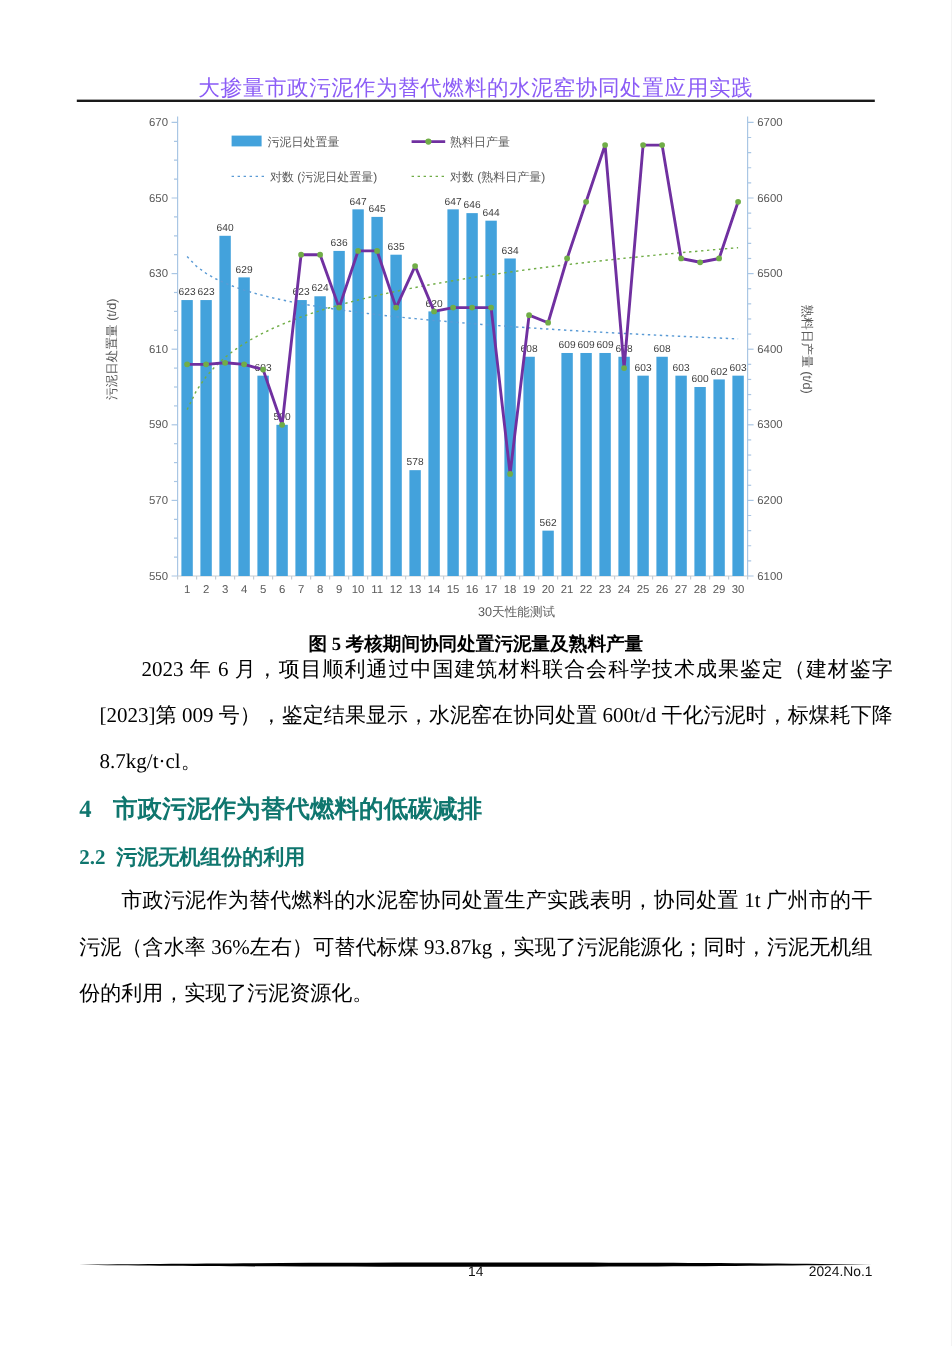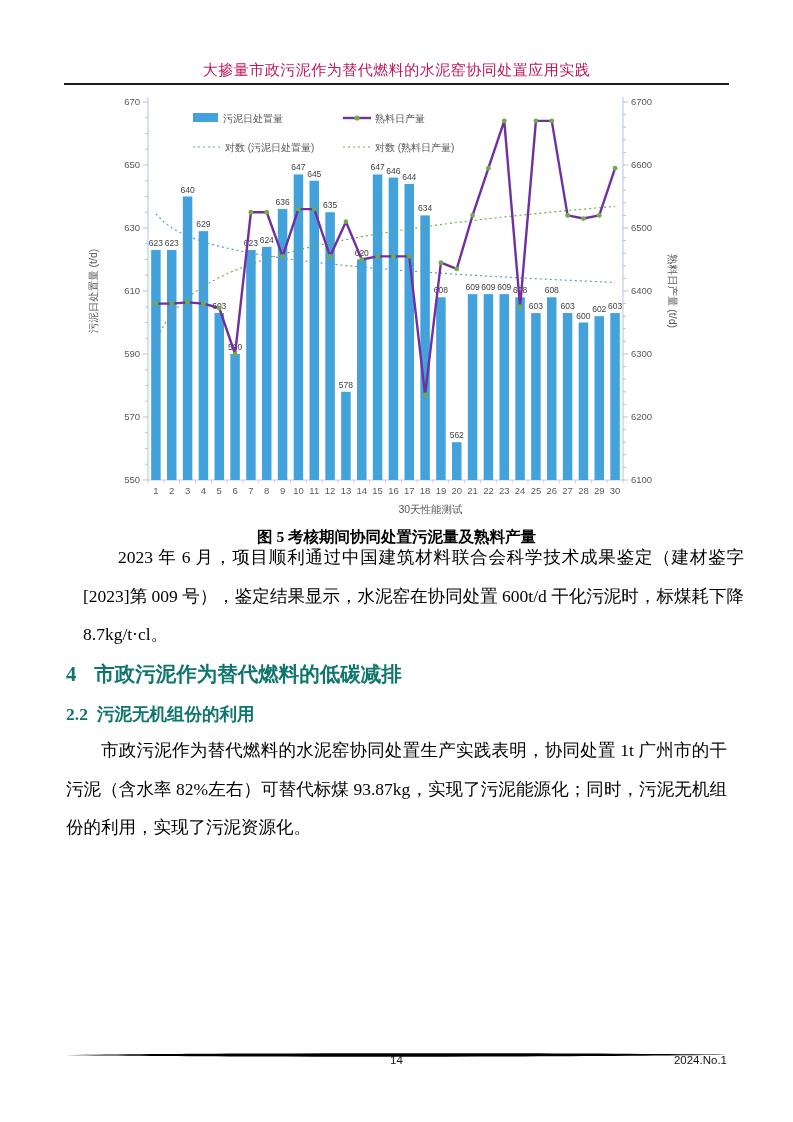--- a/index.html
+++ b/index.html
@@ -3,21 +3,21 @@
 <meta charset="utf-8">
 <style>
   html,body{margin:0;padding:0;background:#e8e8e8;}
   .page{
     position:relative;width:793px;height:1122px;background:#ffffff;
     margin:0 auto;overflow:hidden;
     font-family:"Liberation Serif","DejaVu Serif",serif;color:#000;
   }
   .doc-header{
     position:absolute;top:61px;left:0;width:100%;text-align:center;
-    font-size:15px;letter-spacing:.5px;color:#be185d;
+    font-size:18px;letter-spacing:.5px;color:#8b5cf6;
   }
   .header-rule{position:absolute;top:83px;left:64px;width:665px;height:0;border-top:2px solid #1a1a1a;}
   .chart-wrap{position:absolute;top:92px;left:80px;width:650px;height:440px;}
   .tick{font-family:"Liberation Sans","DejaVu Sans",sans-serif;font-size:9.5px;fill:#595959;}
   .dlabel{font-family:"Liberation Sans","DejaVu Sans",sans-serif;font-size:8.5px;fill:#404040;}
   .legend{font-family:"Liberation Sans","DejaVu Sans",sans-serif;font-size:10px;fill:#595959;}
   .axis-title{font-family:"Liberation Sans","DejaVu Sans",sans-serif;font-size:10.5px;fill:#595959;}
   .fig-caption{
     position:absolute;top:527px;left:0;width:100%;text-align:center;
     font-size:15.5px;font-weight:bold;color:#000000;
@@ -310,21 +310,21 @@
   </div>
 
   <div class="fig-caption">图 5  考核期间协同处置污泥量及熟料产量</div>
 
   <p class="body-par" id="para1">2023 年 6 月，项目顺利通过中国建筑材料联合会科学技术成果鉴定（建材鉴字[2023]第 009 号），鉴定结果显示，水泥窑在协同处置 600t/d 干化污泥时，标煤耗下降 8.7kg/t·cl。</p>
 
   <h2 class="h-sec" id="sec4"><span class="sec-num">4</span><span>市政污泥作为替代燃料的低碳减排</span></h2>
 
   <h3 class="h-sec" id="sec41"><span class="sec-num">2.2</span><span>污泥无机组份的利用</span></h3>
 
-  <p class="body-par" id="para2">市政污泥作为替代燃料的水泥窑协同处置生产实践表明，协同处置 1t 广州市的干污泥（含水率 82%左右）可替代标煤 93.87kg，实现了污泥能源化；同时，污泥无机组份的利用，实现了污泥资源化。</p>
+  <p class="body-par" id="para2">市政污泥作为替代燃料的水泥窑协同处置生产实践表明，协同处置 1t 广州市的干污泥（含水率 36%左右）可替代标煤 93.87kg，实现了污泥能源化；同时，污泥无机组份的利用，实现了污泥资源化。</p>
 
 
   <div class="footer-line">
     <svg width="661" height="6" viewBox="0 0 661 6">
       <path d="M0,3 C160,0.6 500,0.6 661,2.8 C500,5.2 160,5.4 0,3 Z" fill="#000"></path>
     </svg>
   </div>
   <div class="footer-page">14</div>
   <div class="footer-issue">2024.No.1</div>
 

